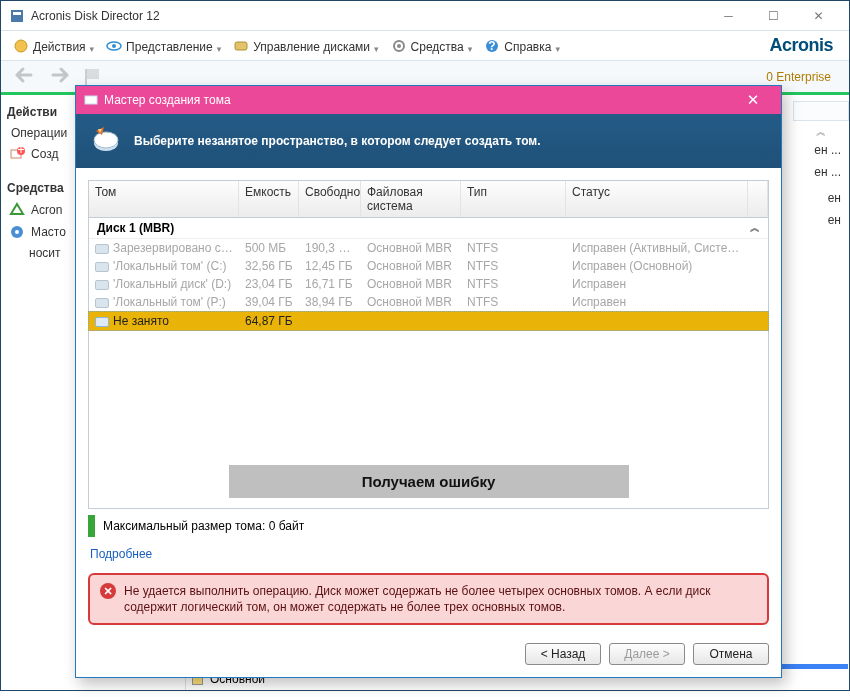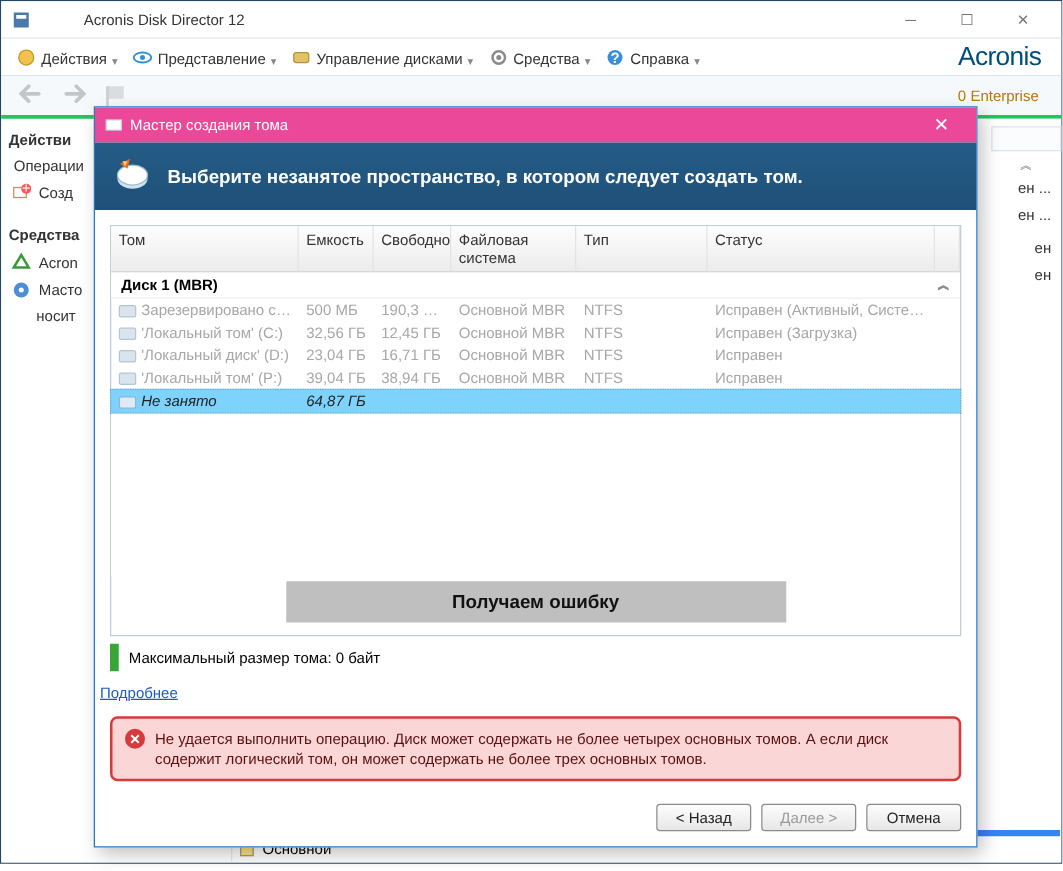--- a/index.html
+++ b/index.html
@@ -1,30 +1,30 @@
 <!DOCTYPE html>
 <html><head>
 <meta charset="utf-8">
 <style>
 * { margin: 0; padding: 0; box-sizing: border-box; font-family: "Segoe UI", Tahoma, sans-serif; font-size: 12px; }
 body { background: #fff; width: 850px; height: 697px; overflow: hidden; position: relative; }
 
 
 .window { border: 1px solid #224766; }
-.titlebar { height: 30px; background: #fff; display: flex; align-items: center; padding: 0 8px; border-bottom: 1px solid #d9e4ed; gap: 36px; }
+.titlebar { height: 30px; background: #fff; display: flex; align-items: center; padding: 0 8px; border-bottom: 1px solid #d9e4ed; }
 .titlebar .icon { width: 16px; height: 16px; margin-right: 6px; }
 .titlebar .title { flex: 1; color: #333; }
 .win-btns { display: flex; }
 .win-btn { width: 45px; height: 28px; display: flex; align-items: center; justify-content: center; color: #777; }
 
 
 .menubar { height: 30px; background: #fff; display: flex; align-items: center; padding: 0 6px; border-bottom: 1px solid #d9e4ed; }
 .menu-item { padding: 4px 6px; display: flex; align-items: flex-end; gap: 4px; color: #333; }
 .menu-item .caret { font-size: 9px; color: #888; }
-.brand { margin-left: auto; font-weight: normal; font-size: 21px; color: #004d7a; letter-spacing: -0.5px; padding-right: 10px; }
+.brand { margin-left: auto; font-weight: bold; font-size: 18px; color: #004d7a; letter-spacing: -0.5px; padding-right: 10px; }
 
 
 .toolbar { height: 34px; background: #f6f9fb; border-bottom: 3px solid #22c55e; display: flex; align-items: center; padding: 0 12px; gap: 10px; position: relative;}
 .tool-ic { width: 24px; height: 24px; opacity: 0.45; }
 .toolbar .right-text { position: absolute; right: 18px; color: #b07a00; }
 
 
 .content { display: flex; height: 595px; }
 .sidebar { width: 185px; background: #fff; border-right: 1px solid #d9e4ed; padding: 6px; }
 .side-head { font-weight: bold; padding: 4px 0; color: #333; }
@@ -43,46 +43,46 @@
 .legend-sq { width: 11px; height: 11px; display: inline-block; margin-right: 3px; border: 1px solid #999; }
 .legend-sq.y { background: #ffe27a; }
 
 
 .dialog { position: absolute; left: 75px; top: 85px; width: 707px; border: 1px solid #2478bd; background: #fff; box-shadow: 4px 6px 14px rgba(0,0,0,0.25); }
 .dlg-title { height: 28px; background: #ec4899; display: flex; align-items: center; padding: 0 8px; color: #fff; }
 .dlg-title .ic { width: 14px; height: 14px; margin-right: 6px; }
 .dlg-close { width: 40px; text-align: center; color: #fff; font-size: 15px; margin-left: auto; cursor: pointer; }
 .dlg-header { height: 54px; background: linear-gradient(#245c87,#1f5078); display: flex; align-items: center; padding: 0 14px; color: #fff; gap: 12px; }
 .dlg-header .big-ic { width: 32px; height: 32px; }
-.dlg-header .msg { font-size: 15px; font-weight: bold; }
+.dlg-header .msg { font-size: 12px; font-weight: bold; }
 
 .dlg-body { padding: 0; }
 
 
 .tbl { border: 1px solid #c2cdd8; margin: 12px 12px 0 12px; }
 .tbl-head, .tbl-row { display: grid; grid-template-columns: 150px 60px 62px 100px 105px 1fr 20px; }
 .tbl-head { background: linear-gradient(#fdfdfd,#ececec); border-bottom: 1px solid #c2cdd8; }
 .tbl-head > div { padding: 4px 6px; border-right: 1px solid #e3e3e3; color: #333; }
 .tbl-group { background: #fff; padding: 3px 8px; font-weight: bold; border-bottom: 1px solid #eee; display:flex; align-items:center;}
 .tbl-group .exp { margin-left:auto; color:#888; font-size:10px;}
 .tbl-row { color: #a7a7a7; }
 .tbl-row > div { padding: 2px 6px; white-space: nowrap; overflow: hidden; text-overflow: ellipsis; }
-.tbl-row.selected { background: #7dd3fc; color: #222; border: 1px dotted #7aa7cf; margin: 0 -1px; font-style: italic; }
+.tbl-row.selected { background: #eab308; color: #222; border: 1px dotted #7aa7cf; margin: 0 -1px; }
 .tbl-row .ic { width: 14px; height: 10px; display: inline-block; background: #d9e4ed; border: 1px solid #b6c5d4; border-radius: 2px; margin-right: 4px; vertical-align: middle;}
 .tbl-space { height: 130px; background: #fff; }
 
 
 .grey-banner { margin: 4px auto 10px; width: 400px; background: #bfbfbf; text-align: center; padding: 8px 0; font-weight: bold; font-size: 15px; color: #111; }
 
 
 .gbar { margin: 6px 12px 0; display: flex; align-items: center; }
 .gbar .bar { width: 7px; height: 22px; background: #37a537; margin-right: 8px; }
 .gbar .txt b { font-weight: normal; margin-top: 20px; }
 
-.more-link { color: #1a5fbf; text-decoration: underline; margin: 10px 4px 6px; display: inline-block; cursor: pointer;}
+.more-link { color: #1a5fbf; margin: 10px 14px 6px; display: inline-block; cursor: pointer;}
 
 
 .err { margin: 6px 12px 10px; border: 2px solid #d63a3a; border-radius: 6px; background: #fbd6d6; padding: 8px 10px; display: flex; gap: 8px; }
 .err .eic { width: 16px; height: 16px; border-radius: 50%; background: #d63a3a; color: #fff; display:flex; align-items:center; justify-content:center; font-weight:bold; font-size:11px; flex-shrink:0;}
 .err .etxt { color: #5a1010; line-height: 1.35; }
 
 
 .dlg-btns { display: flex; justify-content: flex-end; gap: 8px; padding: 8px 12px 12px; }
 .btn { min-width: 76px; padding: 3px 12px; border: 1px solid #8a8a8a; background: linear-gradient(#fdfdfd,#e7e7e7); border-radius: 3px; text-align: center; cursor: pointer; color:#222;}
 .btn.disabled { color: #9a9a9a; }
@@ -269,21 +269,21 @@
           <div>NTFS</div>
           <div>Исправен (Активный, Система)</div>
           <div></div>
       </div>
       <div class="tbl-row">
         <div><span class="ic"></span><span>'Локальный том' (C:)</span></div>
           <div>32,56 ГБ</div>
           <div>12,45 ГБ</div>
           <div>Основной MBR</div>
           <div>NTFS</div>
-          <div>Исправен (Загрузка)</div>
+          <div>Исправен (Основной)</div>
           <div></div>
       </div>
       <div class="tbl-row">
         <div><span class="ic"></span><span>'Локальный диск' (D:)</span></div>
           <div>23,04 ГБ</div>
           <div>16,71 ГБ</div>
           <div>Основной MBR</div>
           <div>NTFS</div>
           <div>Исправен</div>
           <div></div>

